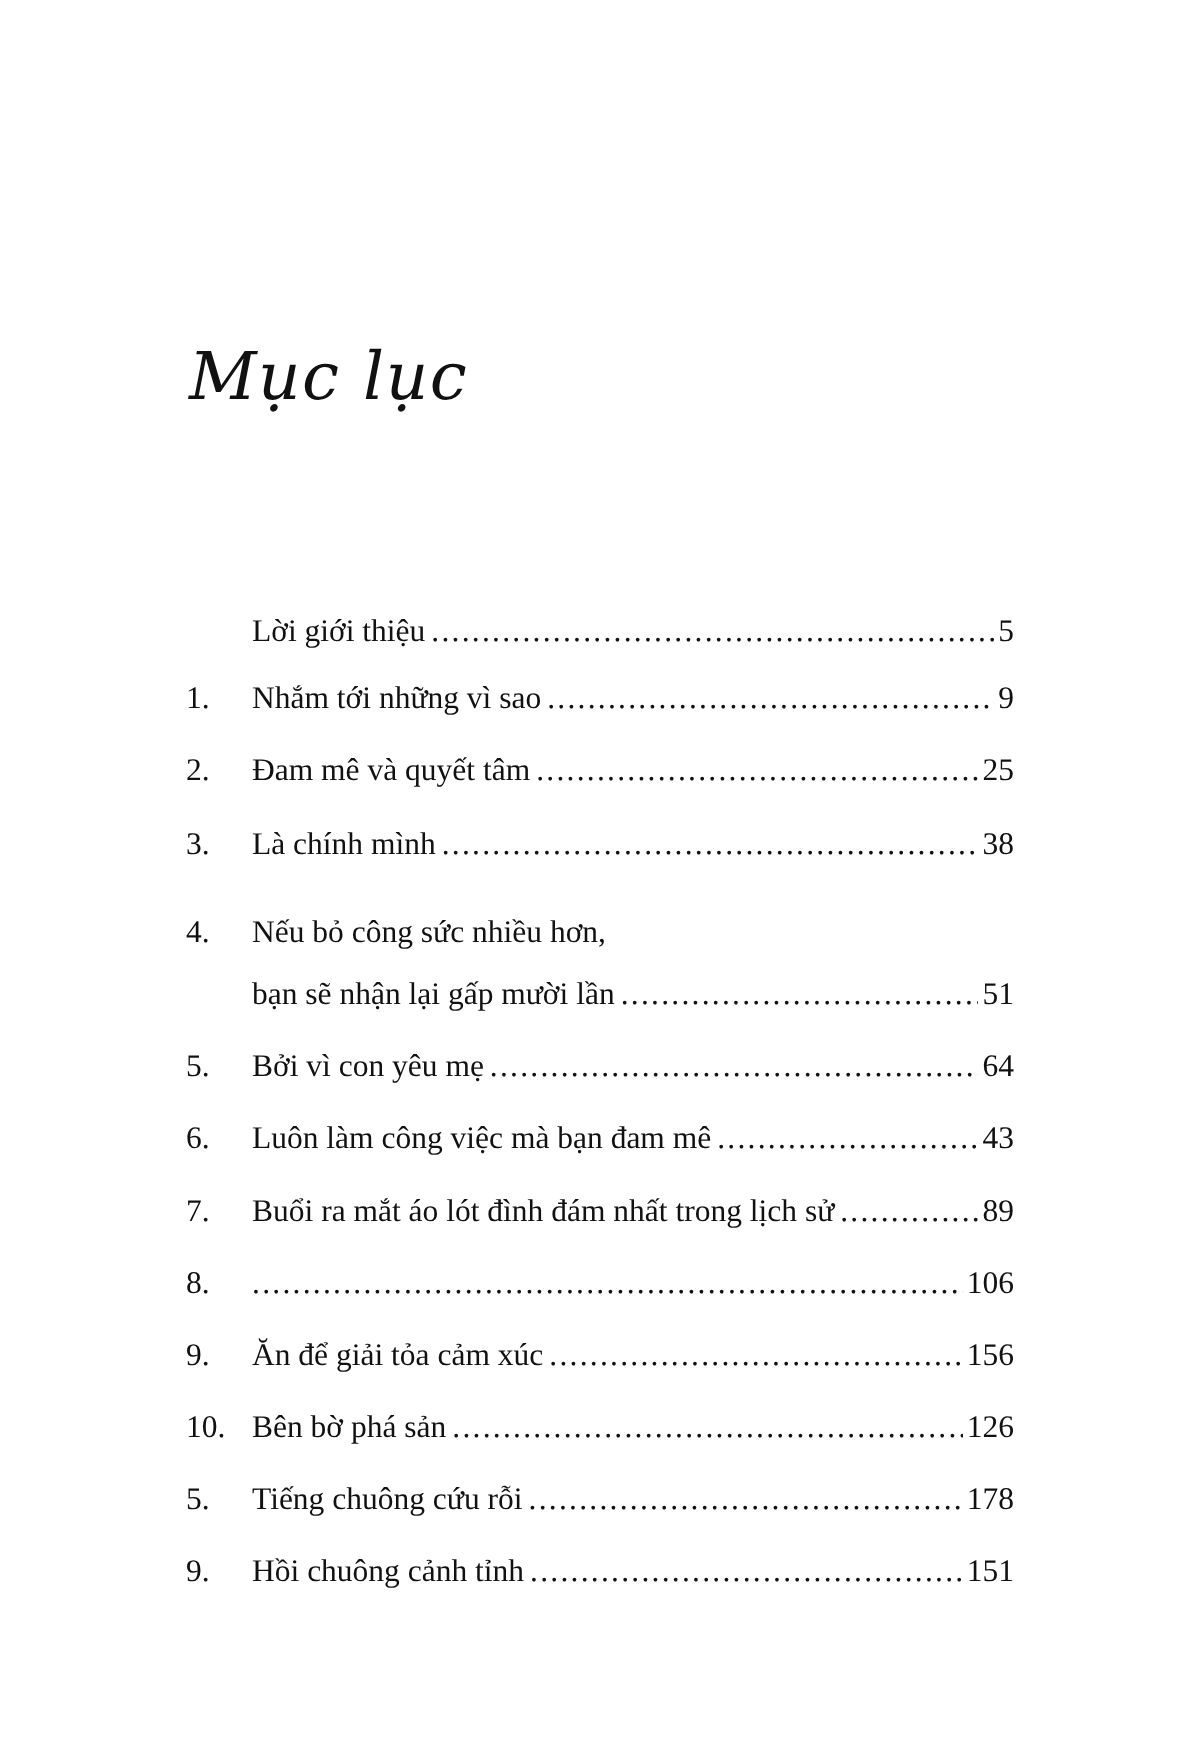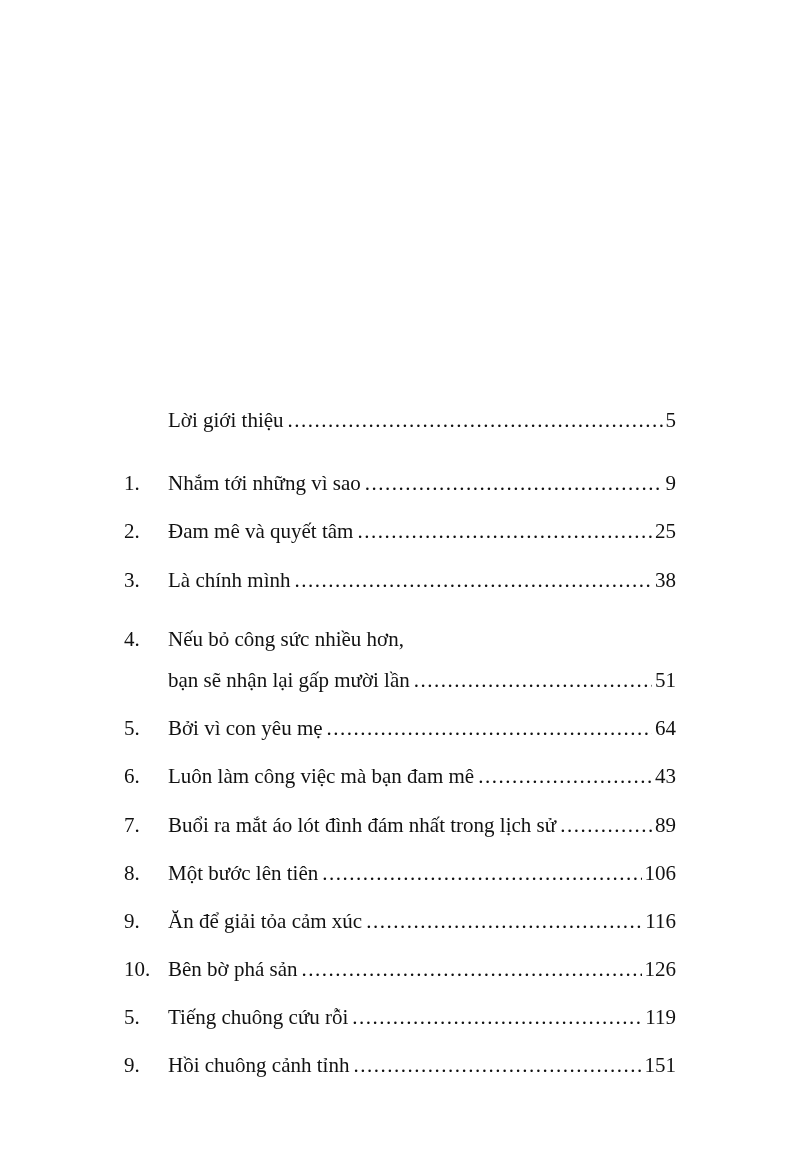--- a/index.html
+++ b/index.html
@@ -41,21 +41,21 @@
   .toc-entry {
     display: flex;
     align-items: baseline;
     width: 100%;
     font-size: 21px;
     line-height: 1.2;
     color: #111111;
     margin-bottom: 23px;
   }
   .toc-entry.intro {
-    margin-bottom: 38px;
+    margin-bottom: 20px;
   }
   .toc-num {
     flex: 0 0 auto;
     width: 44px;
     text-align: left;
     white-space: nowrap;
   }
   .toc-text {
     flex: 0 0 auto;
     white-space: nowrap;
@@ -100,20 +100,21 @@
   }
   .toc-entry.multiline .line1 .spacer {
     flex: 1 1 auto;
   }
 </style>
 </head>
 <body>
 
 <div class="page">
 
+  <div class="toc-title">Mục lục</div>
 
   <div class="toc-list">
 
     <div class="toc-entry intro">
       <span class="toc-num"></span>
       <span class="toc-text">Lời giới thiệu</span>
       <span class="toc-dots">...........................................................................................................</span>
       <span class="toc-page">5</span>
     </div>
 
@@ -167,44 +168,43 @@
 
     <div class="toc-entry">
       <span class="toc-num">7.</span>
       <span class="toc-text">Buổi ra mắt áo lót đình đám nhất trong lịch sử</span>
       <span class="toc-dots">...........................................................................................................</span>
       <span class="toc-page">89</span>
     </div>
 
     <div class="toc-entry">
       <span class="toc-num">8.</span>
-      <span class="toc-text">Một bước lên tiên</span>
       <span class="toc-dots">...........................................................................................................</span>
       <span class="toc-page">106</span>
     </div>
 
     <div class="toc-entry">
       <span class="toc-num">9.</span>
       <span class="toc-text">Ăn để giải tỏa cảm xúc</span>
       <span class="toc-dots">...........................................................................................................</span>
-      <span class="toc-page">116</span>
+      <span class="toc-page">156</span>
     </div>
 
     <div class="toc-entry">
       <span class="toc-num">10.</span>
       <span class="toc-text">Bên bờ phá sản</span>
       <span class="toc-dots">...........................................................................................................</span>
       <span class="toc-page">126</span>
     </div>
 
     <div class="toc-entry">
       <span class="toc-num">5.</span>
       <span class="toc-text">Tiếng chuông cứu rỗi</span>
       <span class="toc-dots">...........................................................................................................</span>
-      <span class="toc-page">119</span>
+      <span class="toc-page">178</span>
     </div>
 
     <div class="toc-entry">
       <span class="toc-num">9.</span>
       <span class="toc-text">Hồi chuông cảnh tỉnh</span>
       <span class="toc-dots">...........................................................................................................</span>
       <span class="toc-page">151</span>
     </div>
 
   </div>

